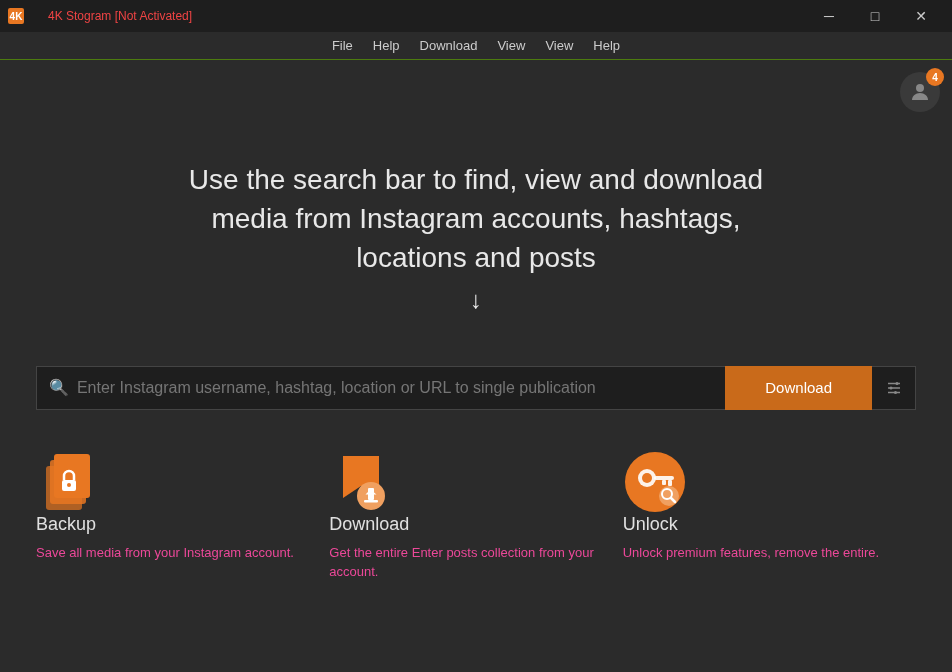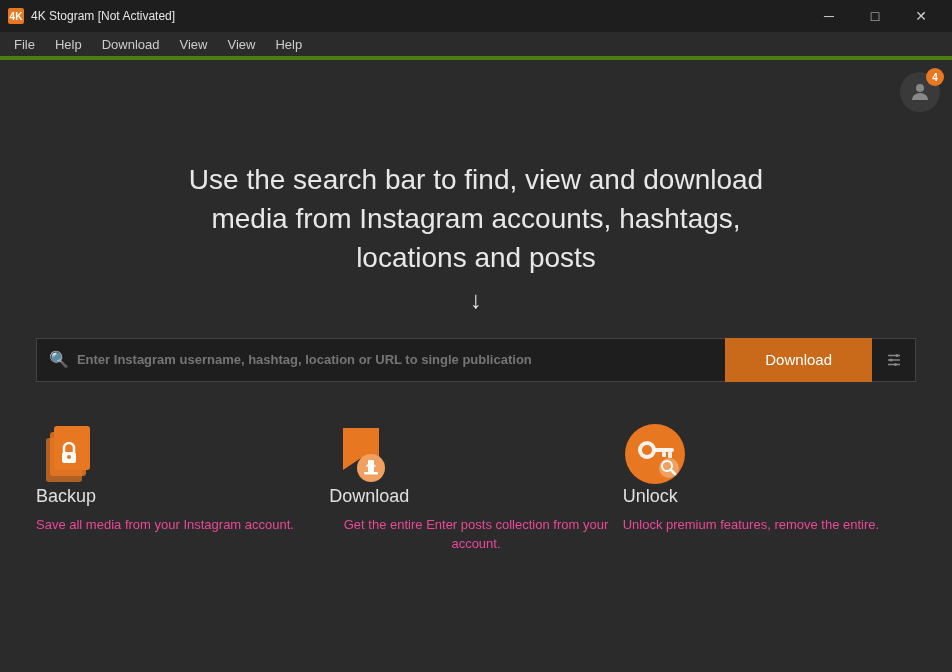--- a/index.html
+++ b/index.html
@@ -22,39 +22,39 @@
       display: flex;
       align-items: center;
       justify-content: space-between;
       padding: 0 8px;
       flex-shrink: 0;
     }
 
     .title-bar-left {
       display: flex;
       align-items: center;
-      gap: 7px;
+      gap: 24px;
     }
 
     .title-bar-icon {
       width: 16px;
       height: 16px;
       background: #e87722;
       border-radius: 2px;
       display: flex;
       align-items: center;
       justify-content: center;
       font-size: 10px;
       font-weight: bold;
       color: white;
     }
 
     .title-bar-text {
       font-size: 12px;
-      color: #e5e5e5;
+      color: #ef4444;
     }
 
     .title-bar-controls {
       display: flex;
       align-items: center;
       gap: 0;
     }
 
     .title-bar-btn {
       width: 46px;
@@ -70,21 +70,22 @@
     }
 
     
     .menu-bar {
       background: #2b2b2b;
       height: 28px;
       display: flex;
       align-items: center;
       padding: 0 4px;
       flex-shrink: 0;
-      border-bottom: 4px solid #4d7c0f;
+      border-bottom: 1px solid #4d7c0f;
+      justify-content: center;
     }
 
     .menu-item {
       padding: 4px 10px;
       font-size: 13px;
       color: #cccccc;
       cursor: pointer;
       border-radius: 3px;
     }
 
@@ -137,21 +138,21 @@
       border-radius: 50%;
       display: flex;
       align-items: center;
       justify-content: center;
     }
 
     
     .hero-section {
       margin-top: 80px;
       text-align: center;
-      margin-bottom: 24px;
+      margin-bottom: 52px;
     }
 
     .hero-title {
       font-size: 28px;
       font-weight: 400;
       color: #e8e8e8;
       line-height: 1.4;
       max-width: 620px;
     }
 
@@ -187,23 +188,22 @@
       color: #888;
       font-size: 16px;
       flex-shrink: 0;
     }
 
     .search-input {
       background: transparent;
       border: none;
       outline: none;
       color: #f0abfc;
-      font-size: 13px;
+      font-size: 16px;
       width: 100%;
-      font-weight: bold;
     }
 
     .download-btn {
       background: #c96a1a;
       color: white;
       border: none;
       height: 44px;
       padding: 0 40px;
       font-size: 15px;
       cursor: pointer;
@@ -221,21 +221,20 @@
       justify-content: center;
       cursor: pointer;
       color: #888;
       font-size: 16px;
     }
 
     
     .features-row {
       display: flex;
       width: 880px;
-      text-align: center;
     }
 
     .feature-card {
       flex: 1;
       display: flex;
       flex-direction: column;
       align-items: flex-start;
     }
 
     .feature-title {

